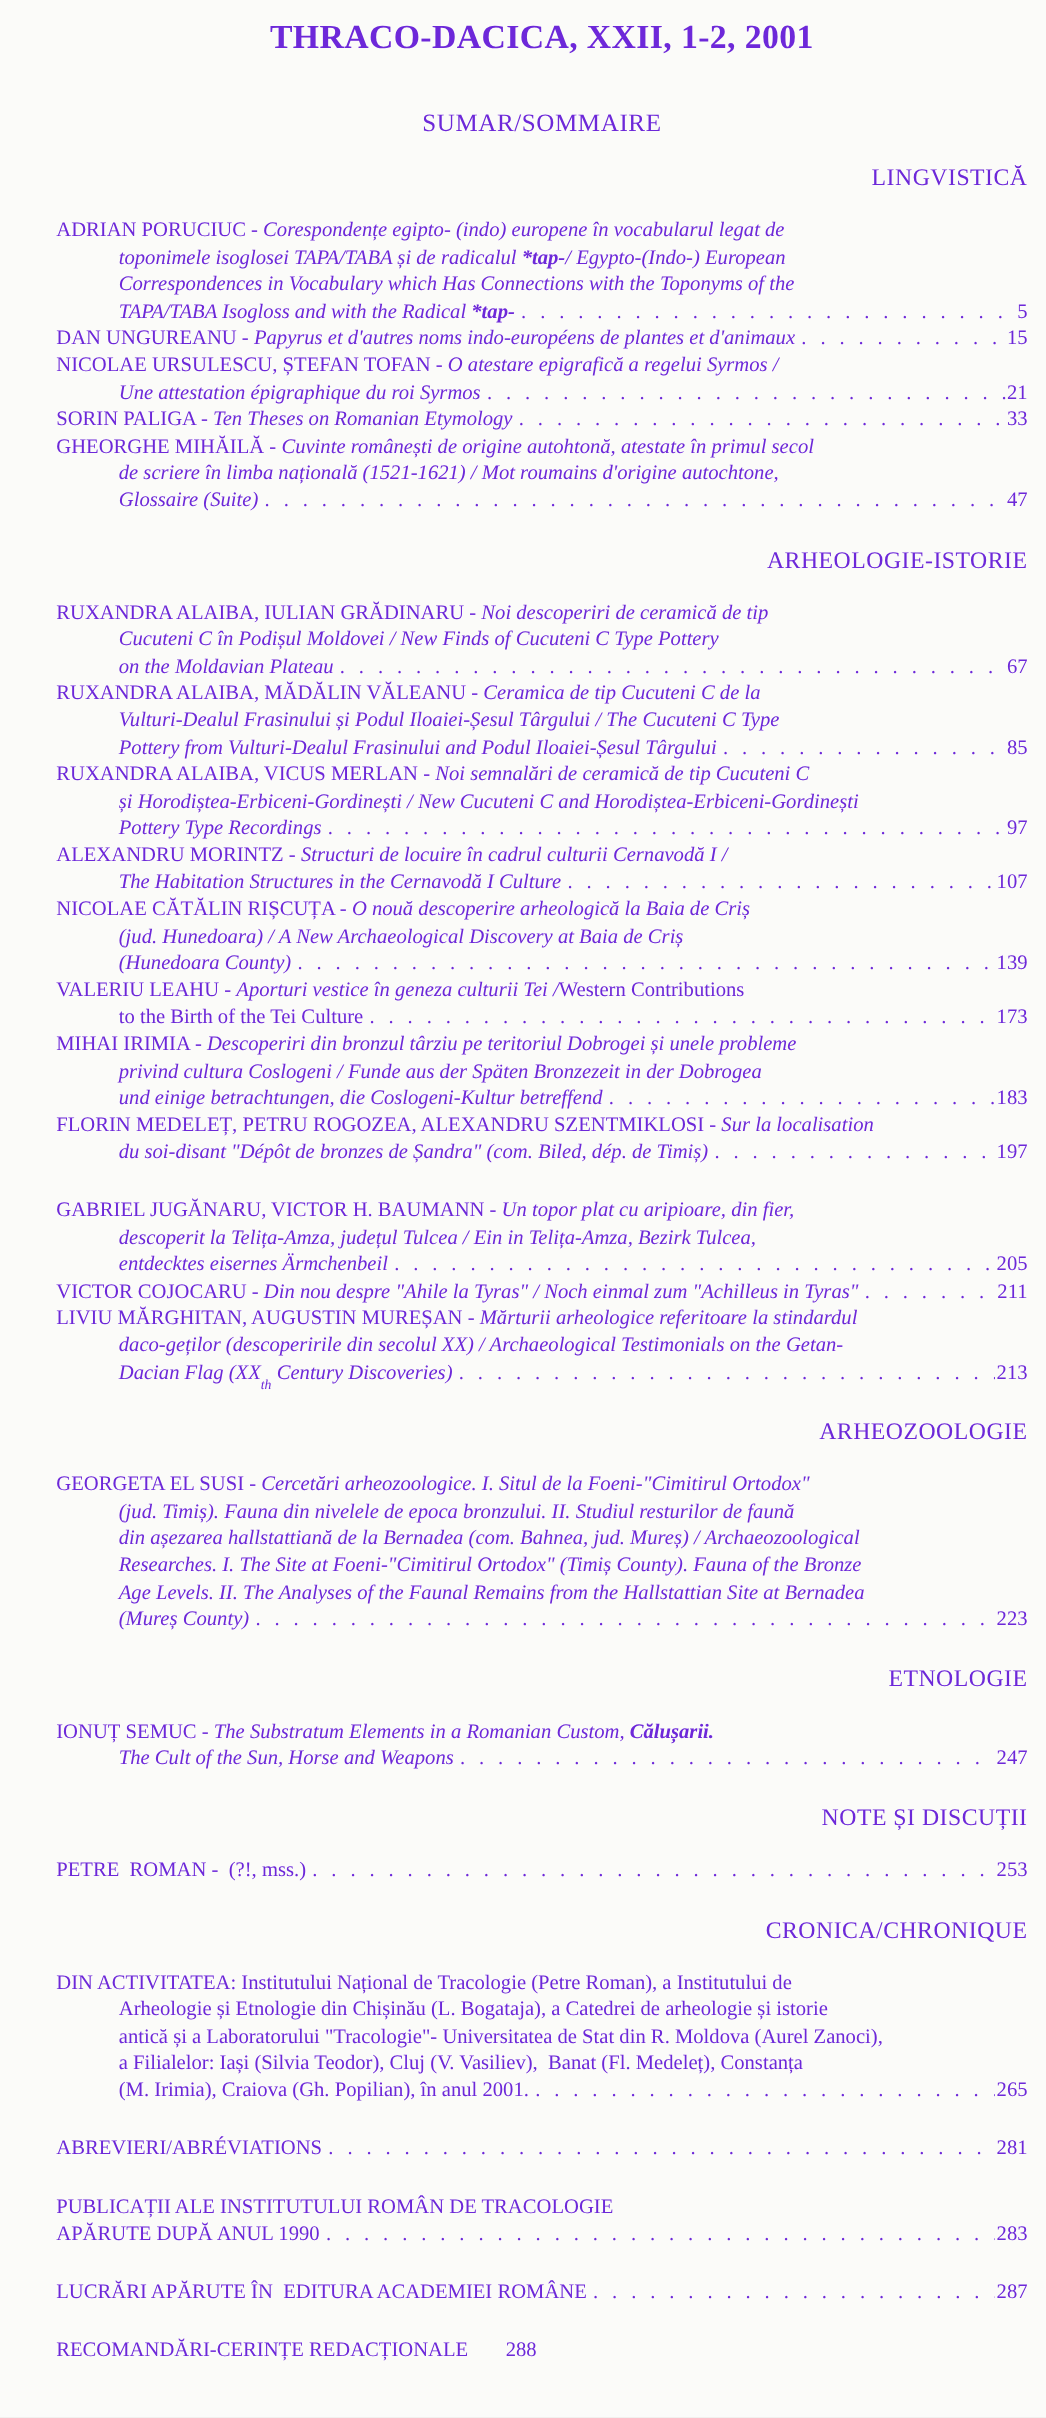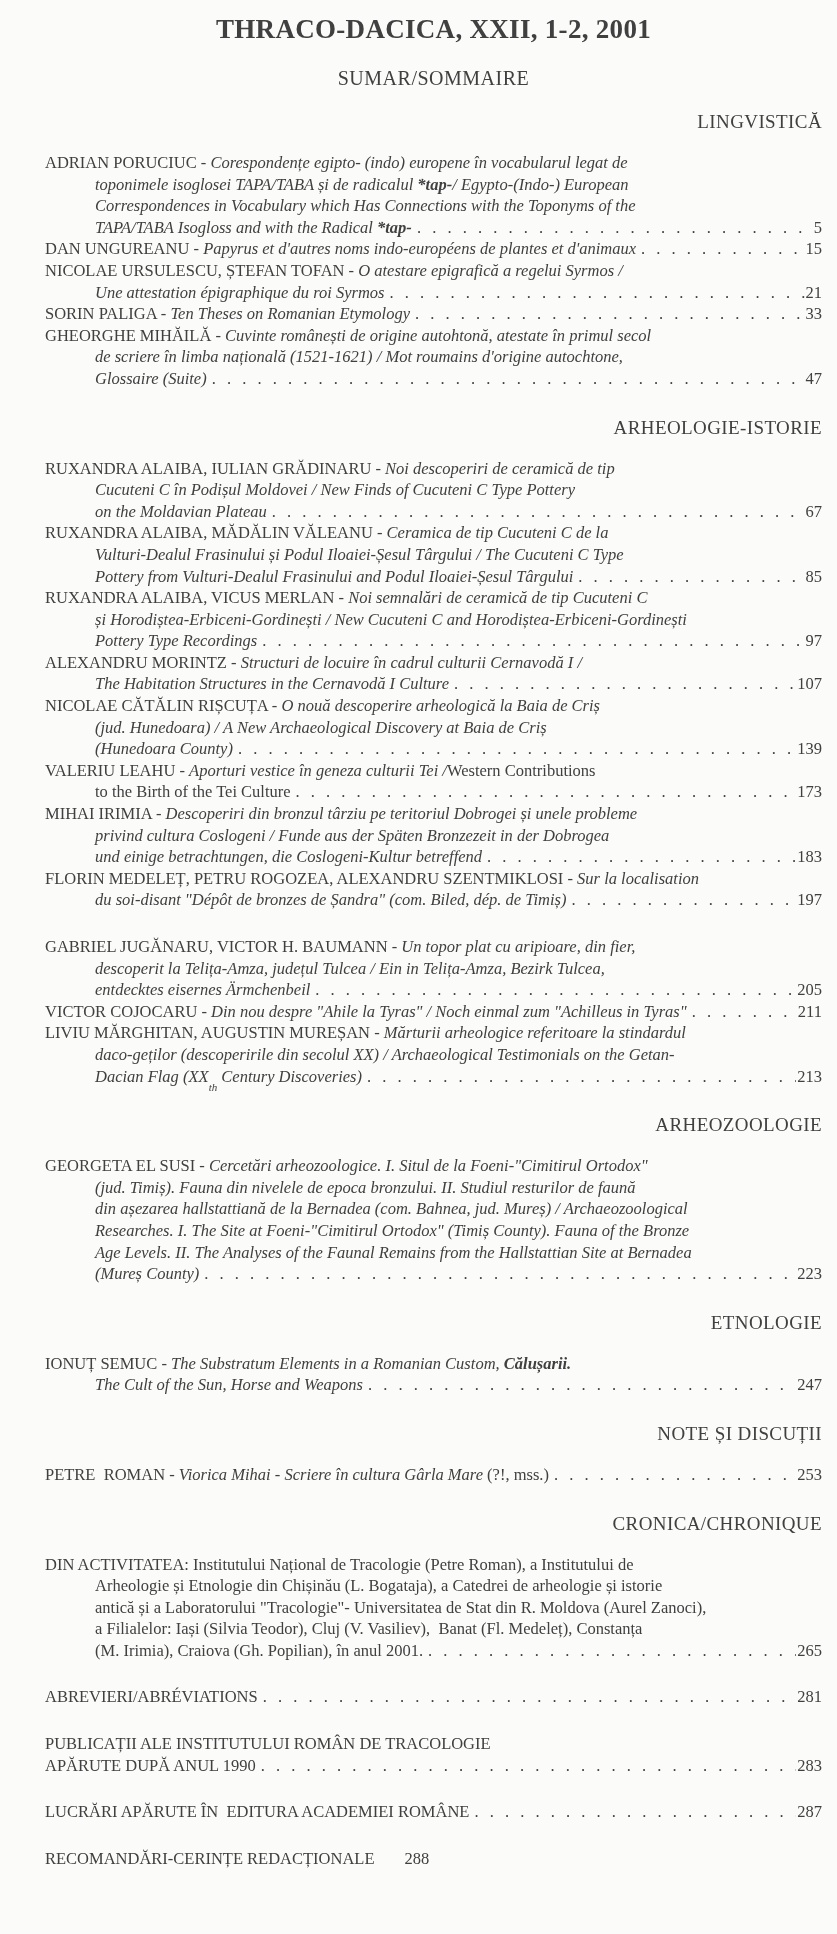--- a/index.html
+++ b/index.html
@@ -1,27 +1,27 @@
 <!DOCTYPE html>
 <html><head>
 <meta charset="utf-8">
 <style>
   html,body{margin:0;padding:0;background:#e9e8e5;}
   .sheet{
     width:837px;height:1934px;margin:0 auto;box-sizing:border-box;
-    background:#fbfbf9;color:#404040;
+    background:#fbfbf9;color:#6d28d9;
     font-family:"Liberation Serif","DejaVu Serif",serif;
     padding:14px 15px 0 45px;overflow:hidden;
   }
   .title{
     text-align:center;font-size:27px;font-weight:bold;
     letter-spacing:.3px;white-space:pre;
   }
   .subtitle{
-    text-align:center;font-size:20px;margin-top:22px;letter-spacing:.5px;
+    text-align:center;font-size:20px;margin-top:43px;letter-spacing:.5px;
   }
   .heading{
     text-align:right;font-size:19px;letter-spacing:.4px;
     margin:27px 0 19px 0;
   }
   #toc .heading:first-child{margin-top:21px;}
   .entry{margin:0;}
   .entry.gap{margin-top:25px;}
   .line{display:flex;align-items:flex-end;font-size:16.5px;line-height:21.6px;}
   .line span{white-space:pre-wrap;}
@@ -282,21 +282,20 @@
         <div class="line cont">
           <span class="it">The Cult of the Sun, Horse and Weapons</span>
           <span class="dots">. . . . . . . . . . . . . . . . . . . . . . . . . . . . . . . . . . . . . . . . . . . . . . . . . . . . . . . . . . . . . . . . . . . . . . . . . . . . . . . . . . . . . . . . . . . . . . . . . . . . . . . . . . . . . . . . . . . . . . . . . . . . . . . . . . . . . . . . . . . .</span>
           <span class="pg">247</span>
         </div>
       </div>
       <div class="heading">NOTE ȘI DISCUȚII</div>
       <div class="entry">
         <div class="line">
           <span>PETRE  ROMAN - </span>
-          <span class="it">Viorica Mihai - Scriere în cultura Gârla Mare</span>
           <span> (?!, mss.)</span>
           <span class="dots">. . . . . . . . . . . . . . . . . . . . . . . . . . . . . . . . . . . . . . . . . . . . . . . . . . . . . . . . . . . . . . . . . . . . . . . . . . . . . . . . . . . . . . . . . . . . . . . . . . . . . . . . . . . . . . . . . . . . . . . . . . . . . . . . . . . . . . . . . . . .</span>
           <span class="pg">253</span>
         </div>
       </div>
       <div class="heading">CRONICA/CHRONIQUE</div>
       <div class="entry">
         <div class="line">
           <span>DIN ACTIVITATEA: Institutului Național de Tracologie (Petre Roman), a Institutului de</span>
         </div>

